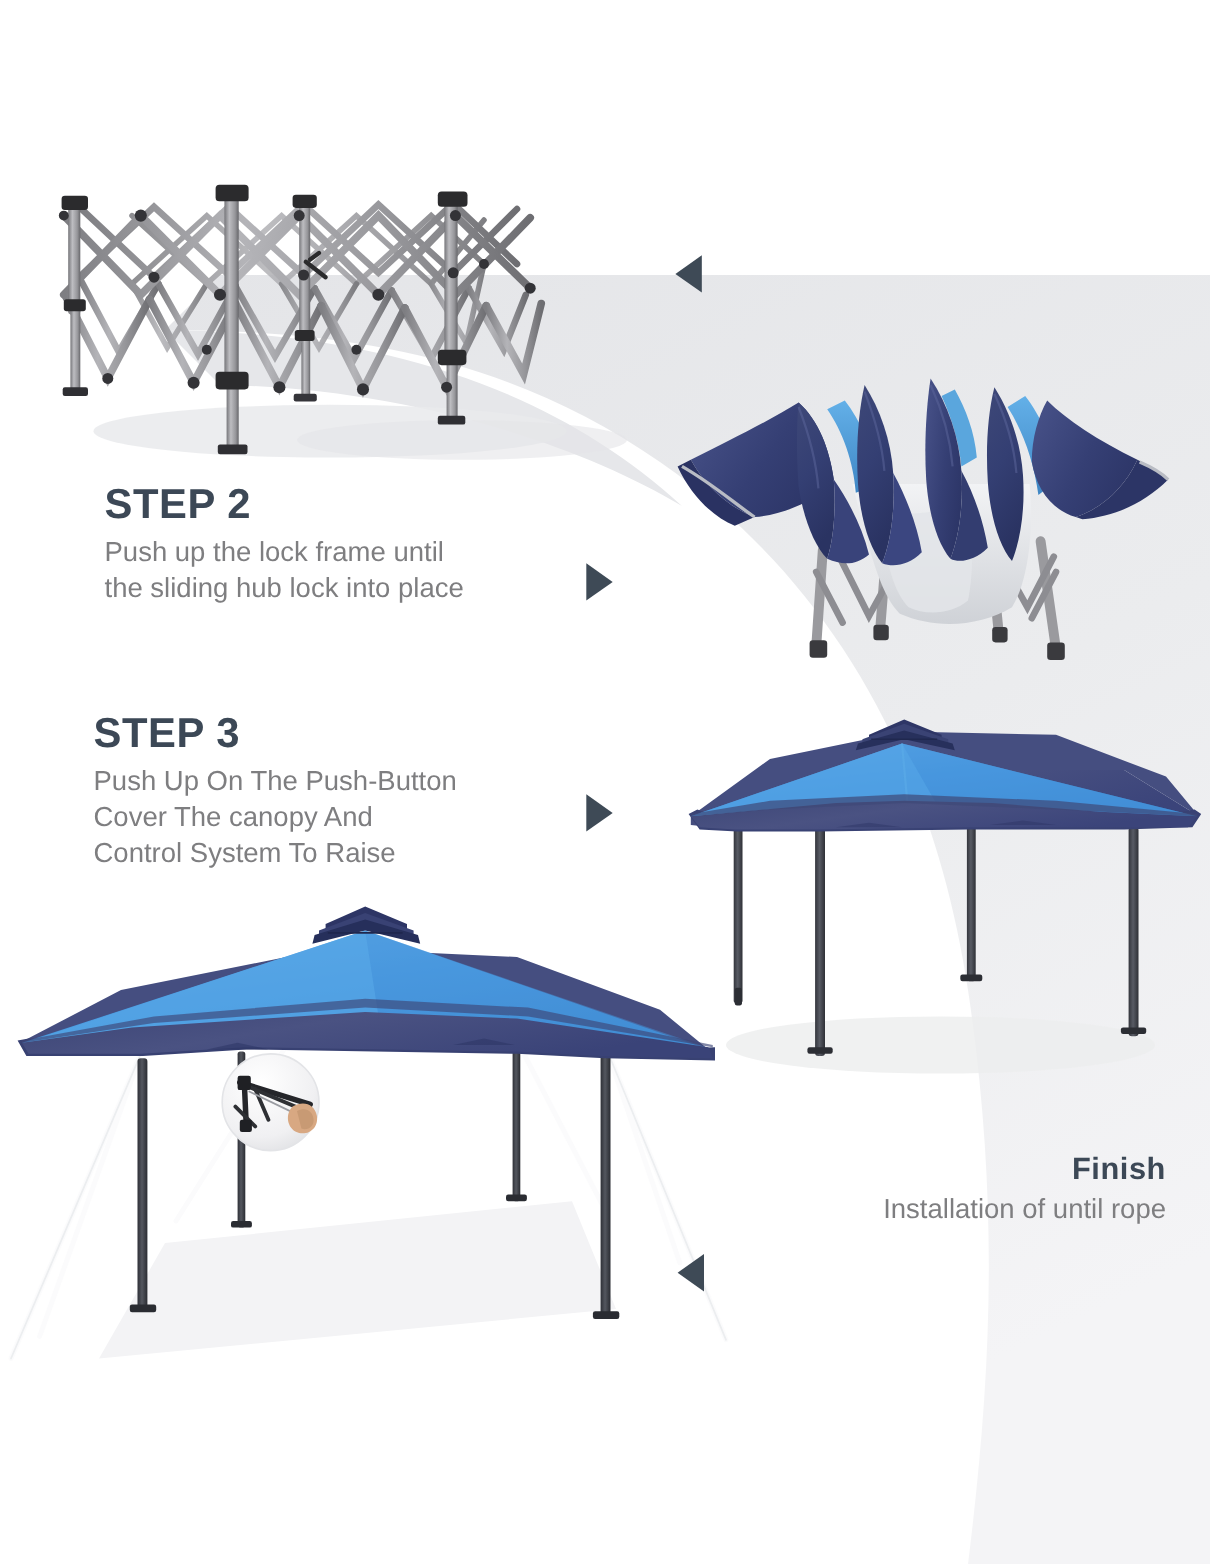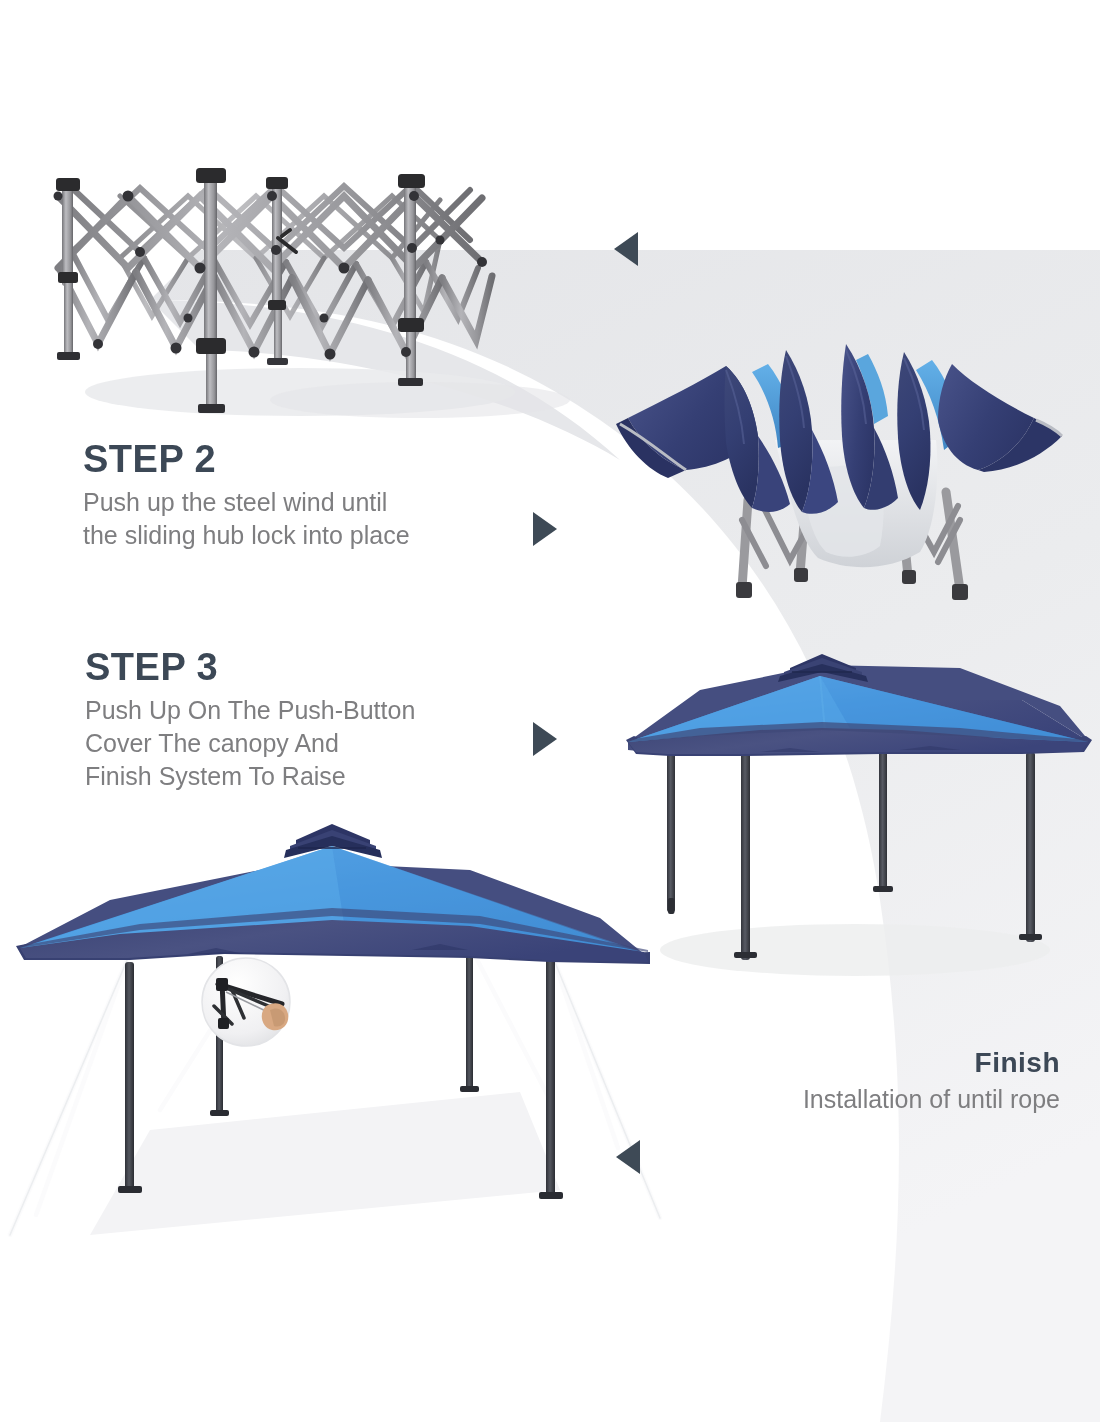--- a/index.html
+++ b/index.html
@@ -22,21 +22,21 @@
   }
   .heading.finish{font-size:28px;}
   .body-line{
     font-size:25px;color:#7e7e80;line-height:1.33;
     white-space:pre;font-weight:normal;
   }
   .right-al{text-align:right;}
   .left-al{text-align:left;}
 
   #step1-block{right:58px;top:178px;width:420px;}
-  #step2-block{left:83px;top:440px;width:460px;}
+  #step2-block{left:95px;top:440px;width:460px;}
   #step3-block{left:85px;top:648px;width:470px;}
   #finish-block{right:40px;top:1048px;width:440px;}
 
   .arrow{position:absolute;width:0;height:0;}
   .arrow.left{
     border-top:17px solid transparent;
     border-bottom:17px solid transparent;
     border-right:24px solid #3e4a56;
   }
   .arrow.right{
@@ -450,30 +450,30 @@
                C262,1028 258,1014 266,1006 Z" fill="#d8a882"></path>
       <path d="M270,1010 C278,1006 284,1010 285,1017
                C286,1024 280,1028 274,1026 Z" fill="#c89a74"></path>
     </g>
   </svg>
 
   <div class="arrow left" id="arrow-1"></div>
 
   <div class="block left-al" id="step2-block">
     <div class="heading">STEP 2</div>
-    <div class="body-line">Push up the steel wind until</div>
+    <div class="body-line">Push up the lock frame until</div>
     <div class="body-line">the sliding hub lock into place</div>
   </div>
   <div class="arrow right" id="arrow-2"></div>
 
   <div class="block left-al" id="step3-block">
     <div class="heading">STEP 3</div>
     <div class="body-line">Push Up On The Push-Button</div>
     <div class="body-line">Cover The canopy And</div>
-    <div class="body-line">Finish System To Raise</div>
+    <div class="body-line">Control System To Raise</div>
   </div>
   <div class="arrow right" id="arrow-3"></div>
 
   <div class="block right-al" id="finish-block">
     <div class="heading finish">Finish</div>
     <div class="body-line">Installation of until rope</div>
   </div>
   <div class="arrow left" id="arrow-4"></div>
 
 </div>

